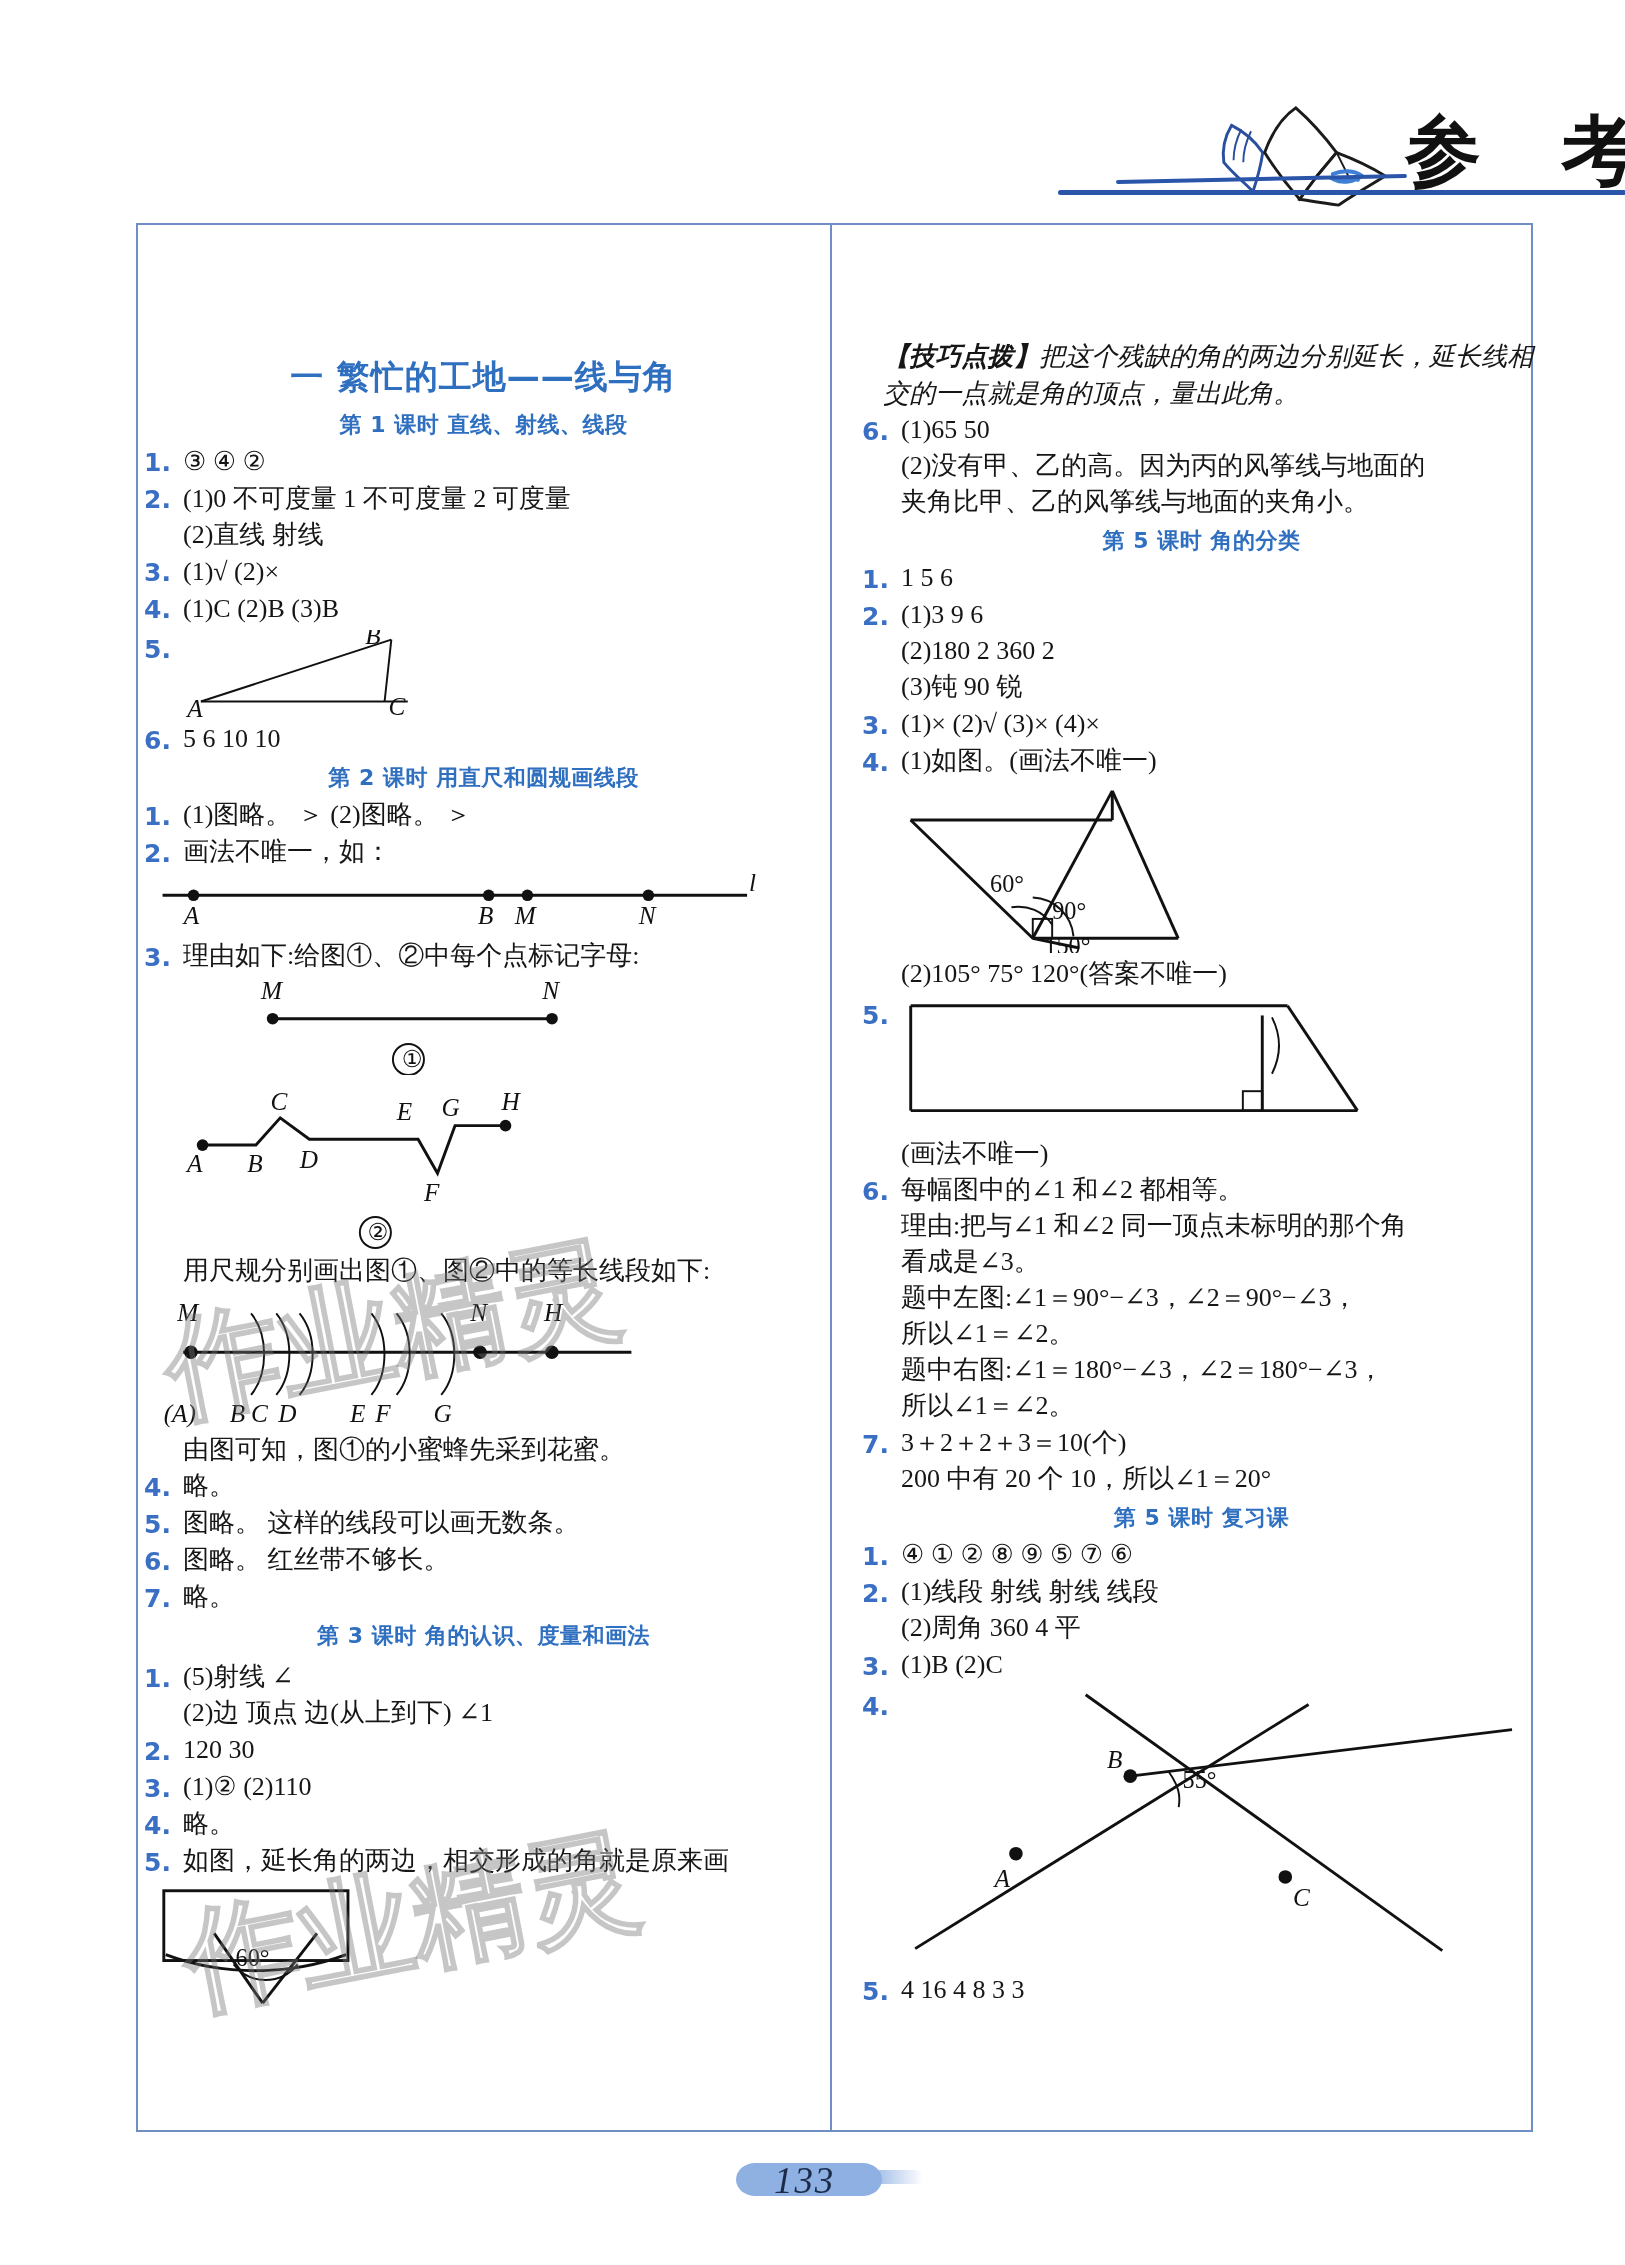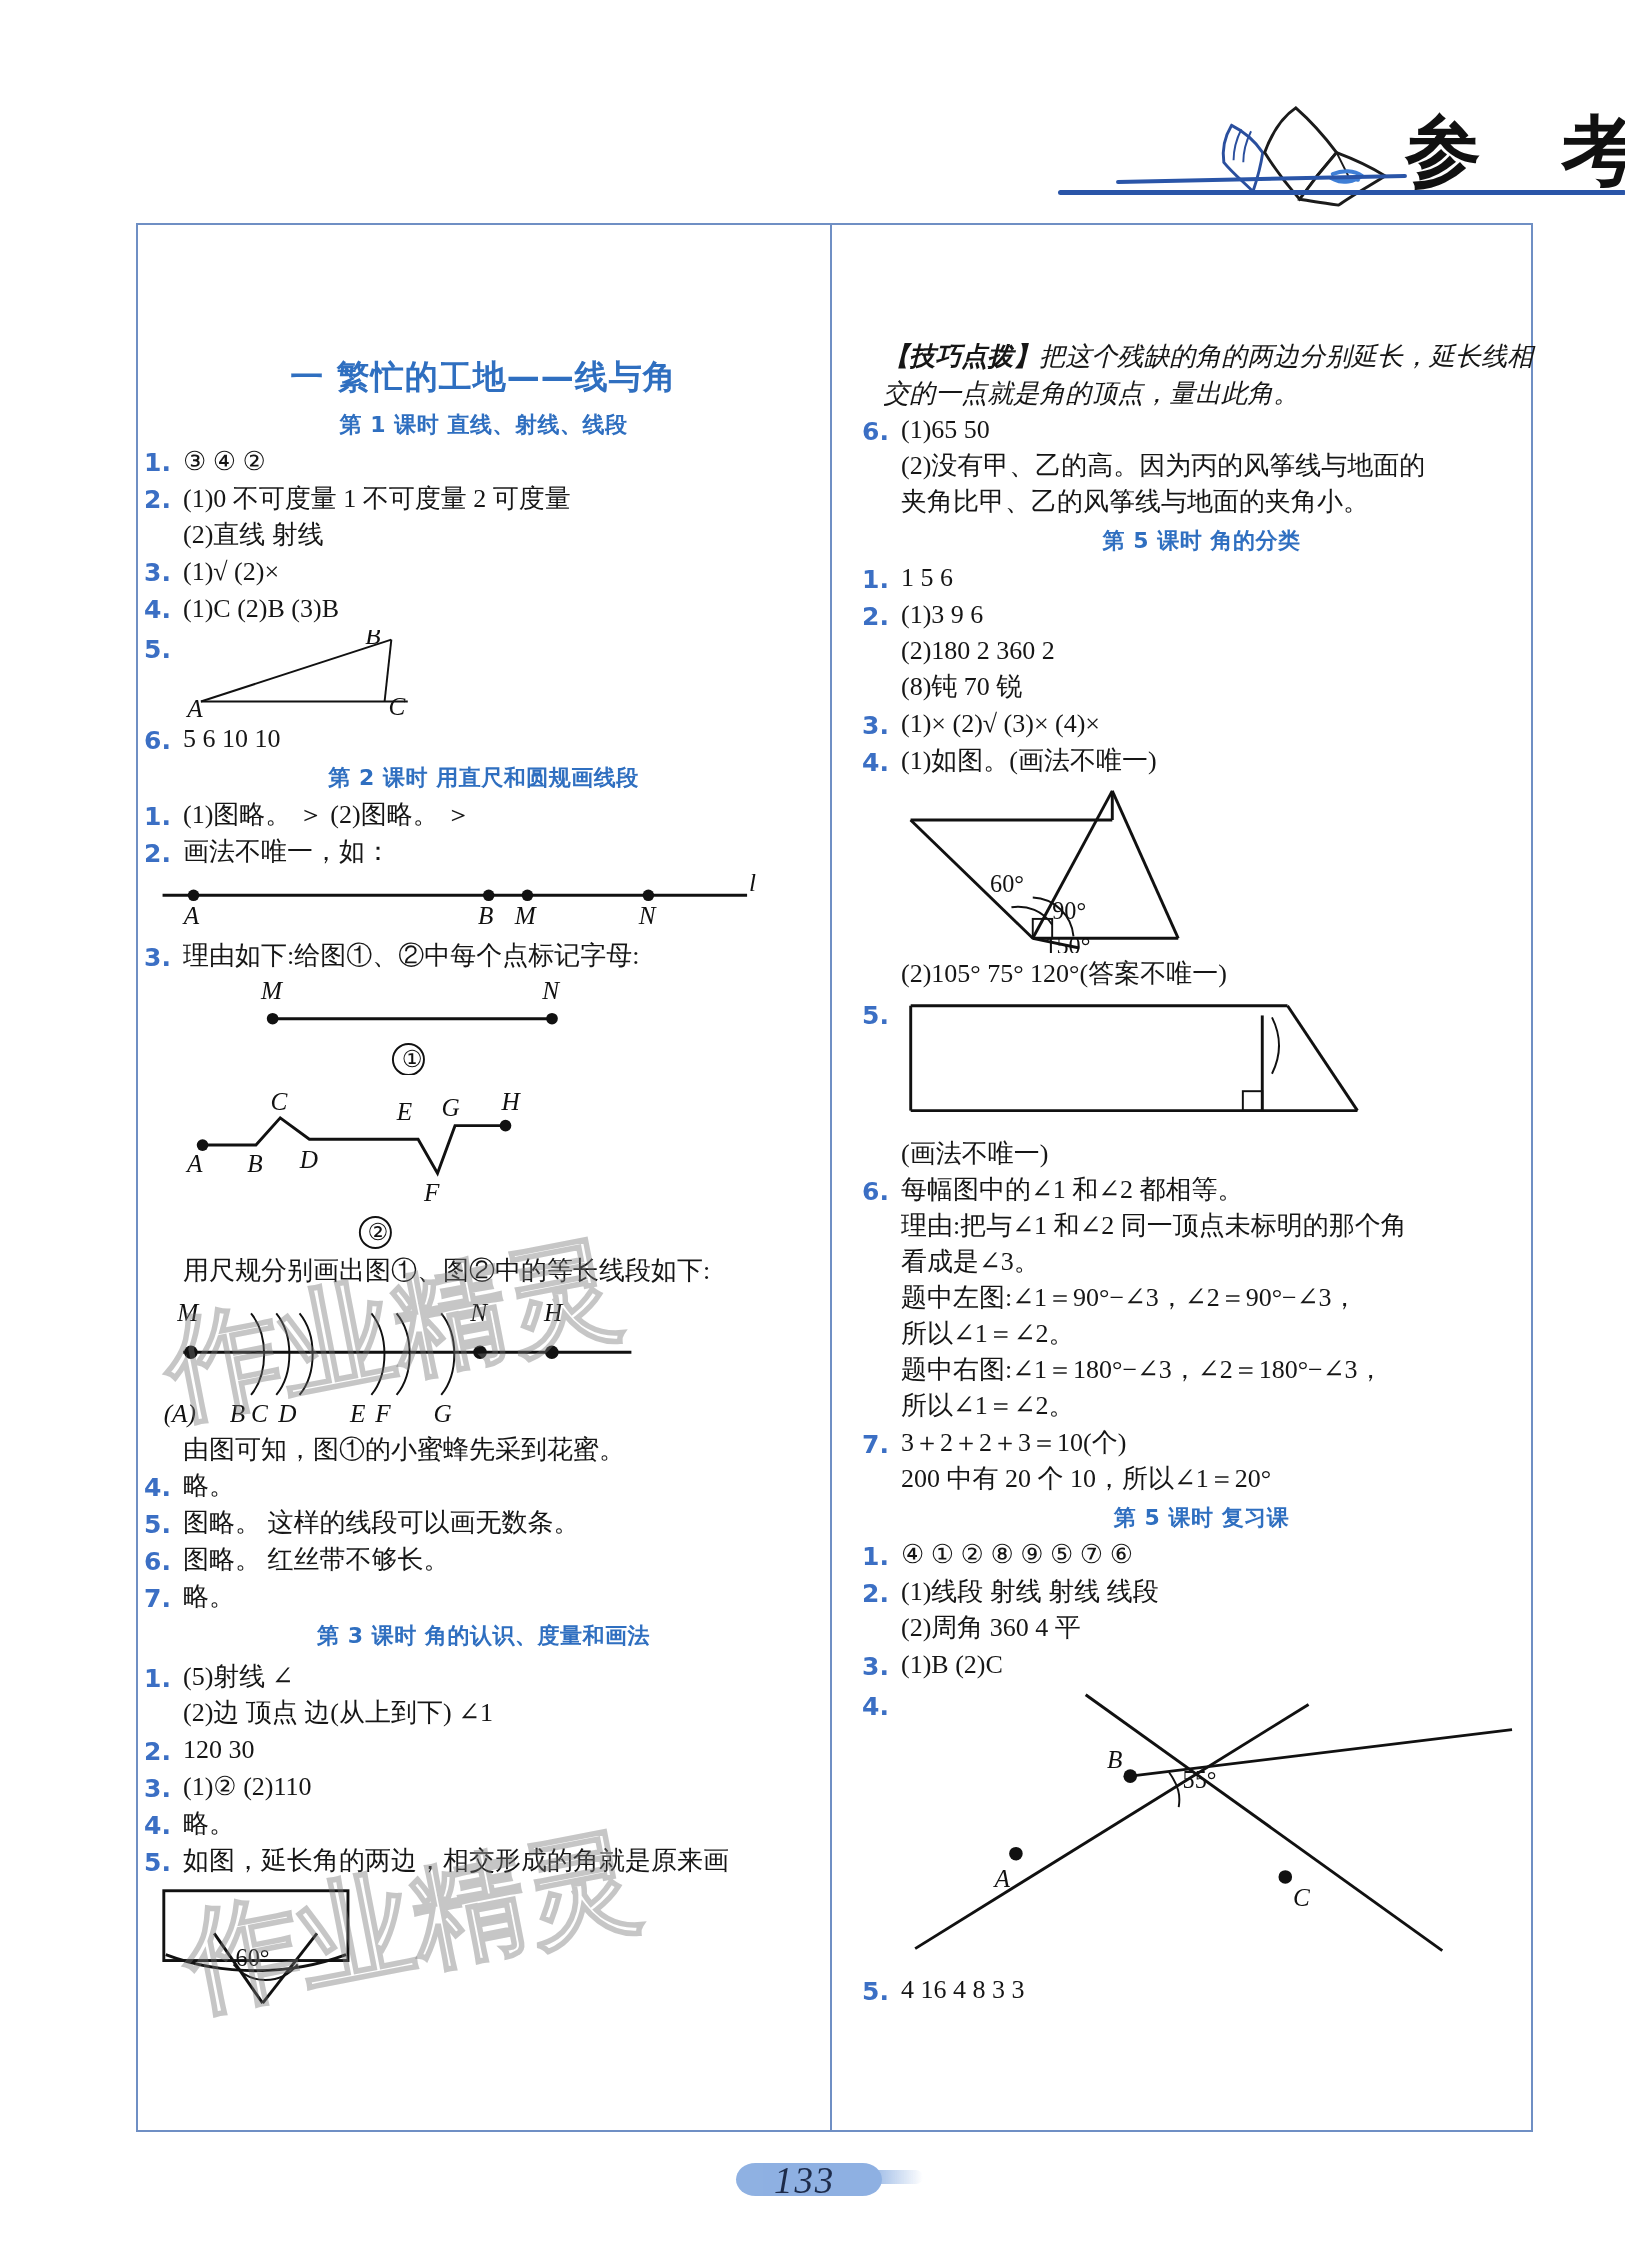--- a/index.html
+++ b/index.html
@@ -356,21 +356,21 @@
     <div class="lesson-title">第 5 课时    角的分类</div>
 
     <div class="item">
       <span class="num">1</span>
       <div class="line">1    5    6</div>
     </div>
     <div class="item">
       <span class="num">2</span>
       <div class="line">(1)3    9    6</div>
       <div class="line">(2)180    2    360    2</div>
-      <div class="line">(8)钝    70    锐</div>
+      <div class="line">(3)钝    90    锐</div>
     </div>
     <div class="item">
       <span class="num">3</span>
       <div class="line">(1)×    (2)√    (3)×    (4)×</div>
     </div>
     <div class="item">
       <span class="num">4</span>
       <div class="line">(1)如图。(画法不唯一)</div>
     </div>
 

